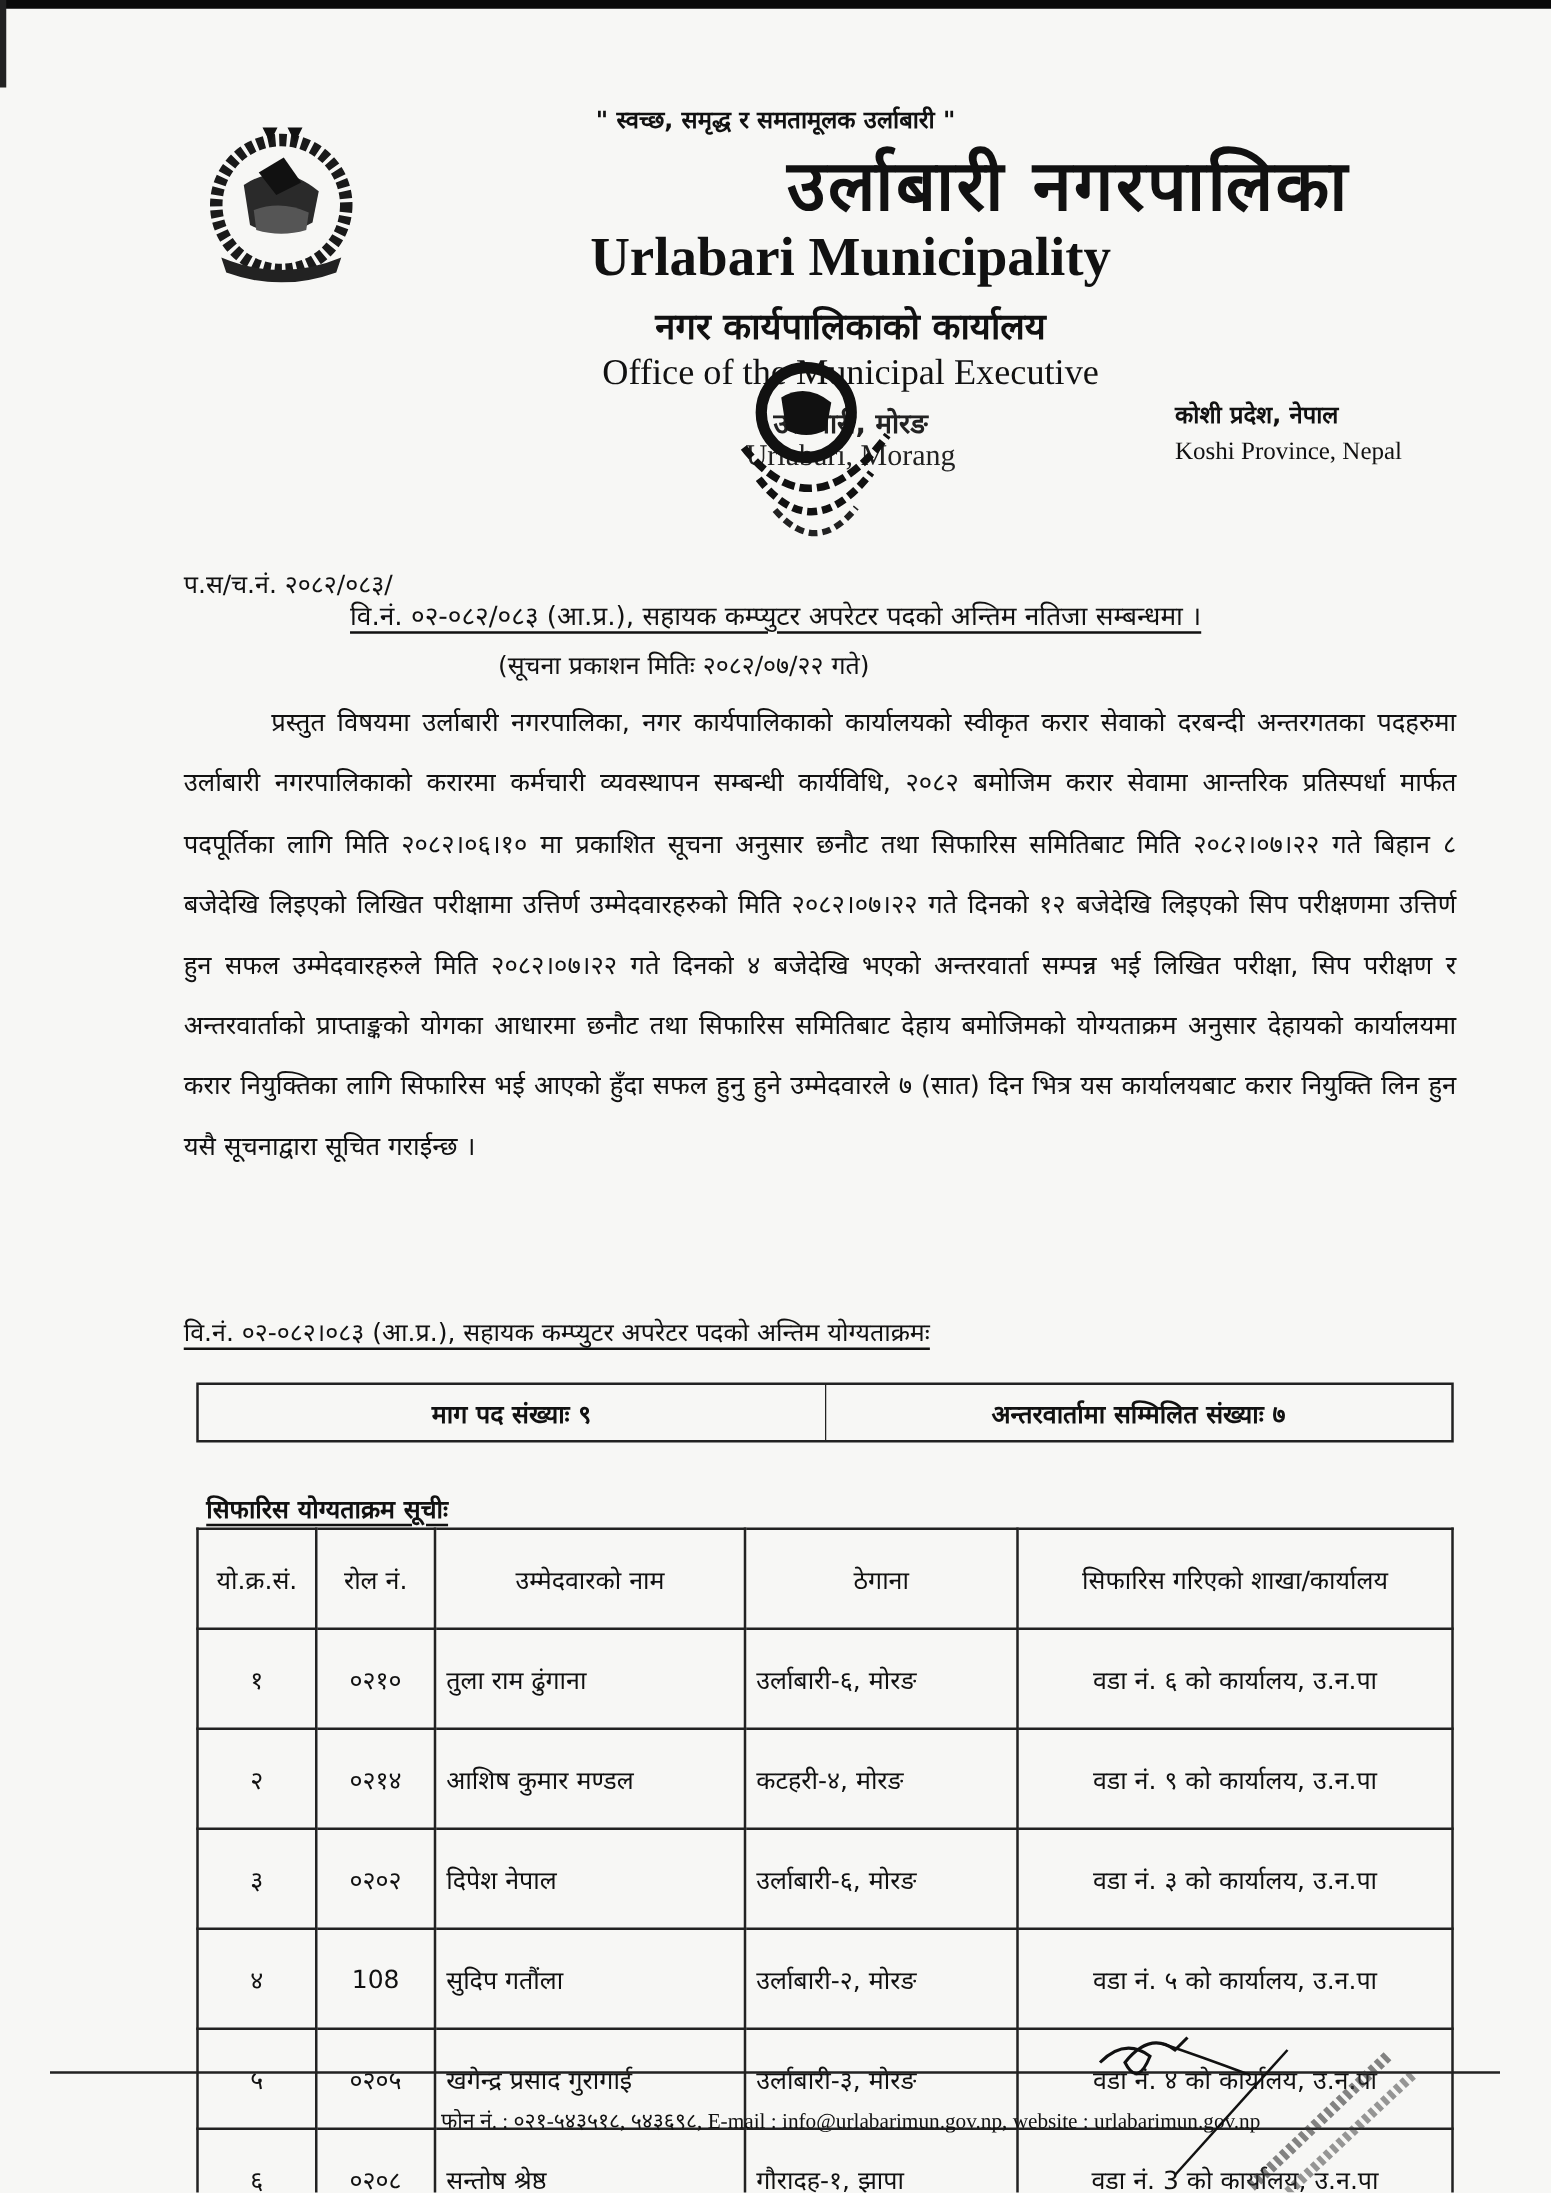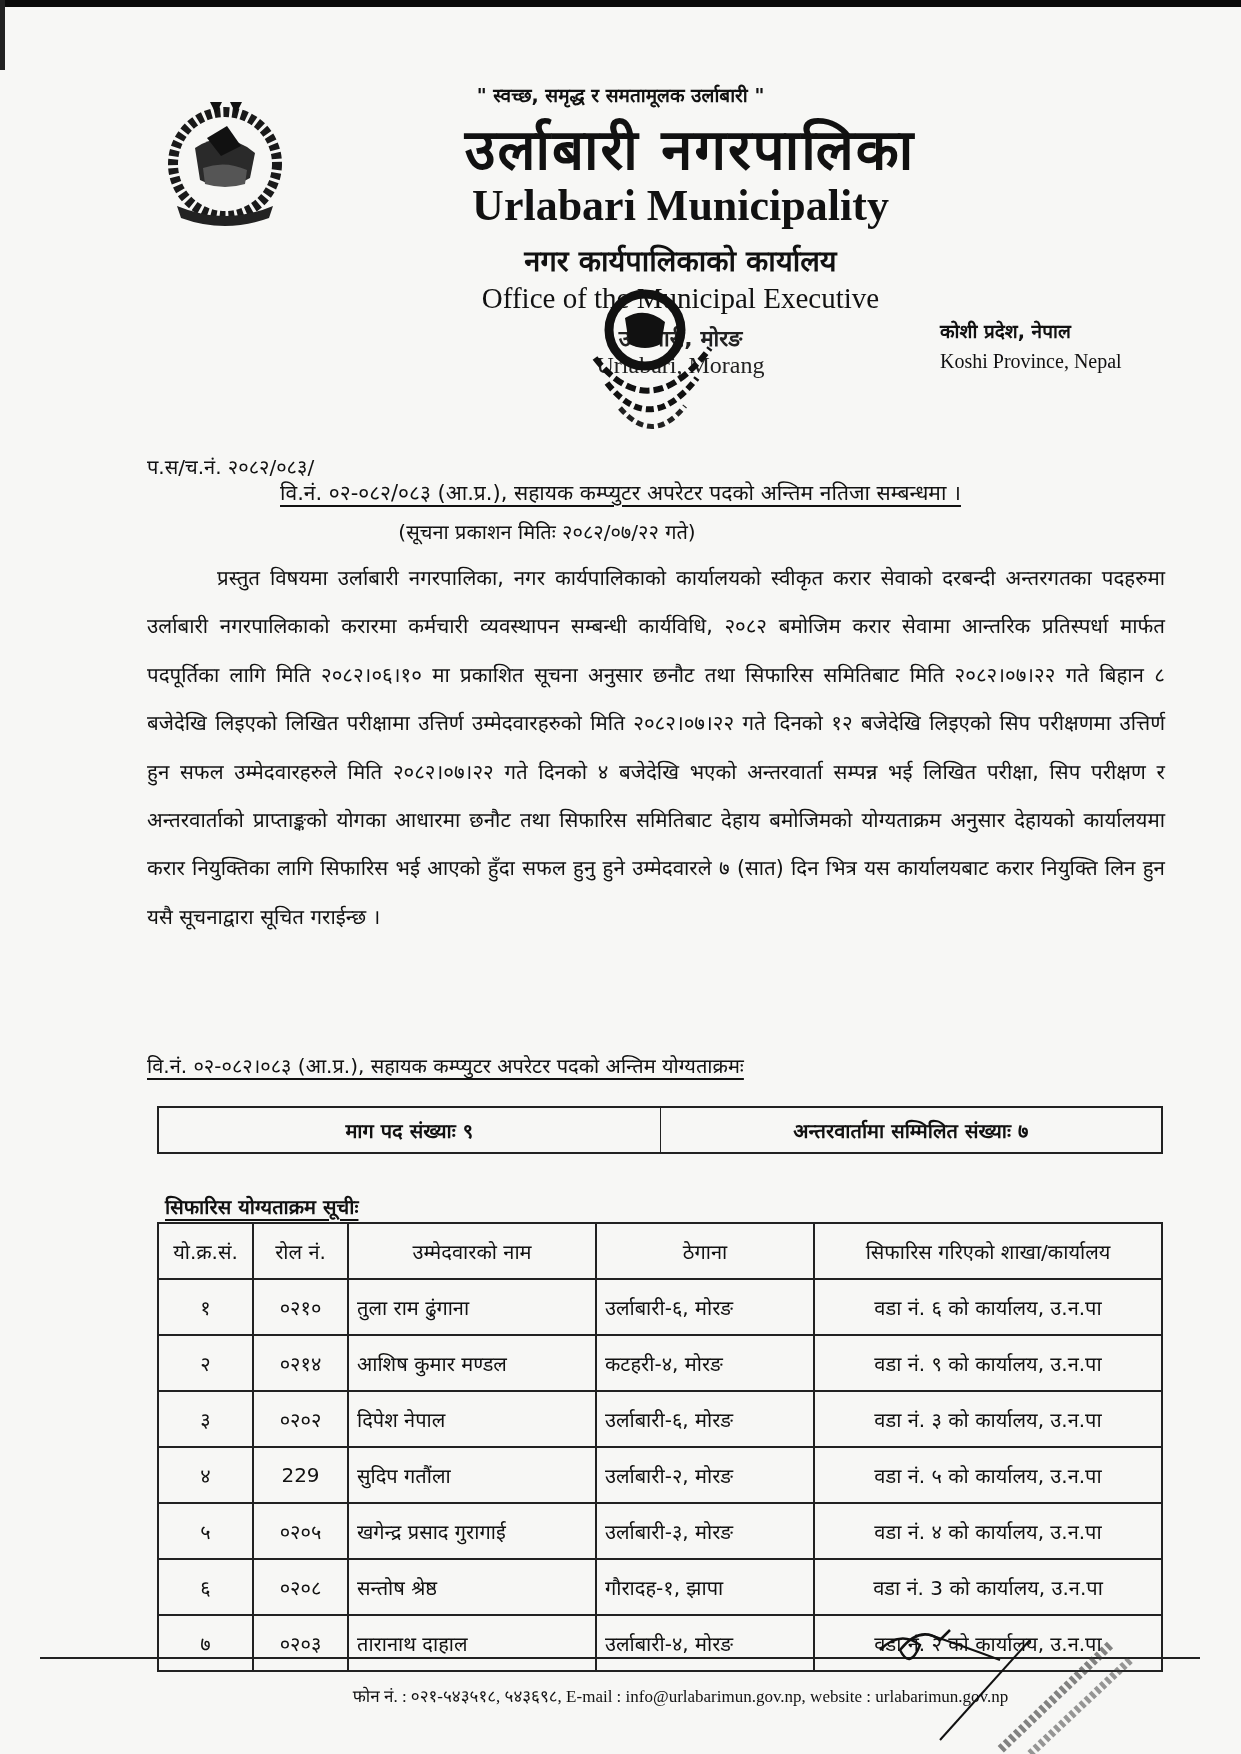--- a/index.html
+++ b/index.html
@@ -7,21 +7,21 @@
       width: 1241px; height: 1754px; position: relative; overflow: hidden;
       background: #f7f7f5;
       font-family: "DejaVu Sans", sans-serif;
       color: #111;
     }
     .topbar { position: absolute; left: 0; top: 0; width: 1241px; height: 7px; background: #0a0a0a; }
     .leftedge { position: absolute; left: 0; top: 0; width: 5px; height: 70px; background: #222; }
 
     .motto { position: absolute; left: 0; width: 1241px; top: 82px; text-align: center; font-size: 19px; font-weight: bold; }
     .emblem { position: absolute; left: 155px; top: 98px; width: 140px; height: 128px; }
-    .title-np { position: absolute; left: 300px; top: 118px; width: 780px; text-align: center; font-size: 56px; font-weight: bold; letter-spacing: 2px; line-height: 64px; }
+    .title-np { position: absolute; left: 300px; top: 118px; width: 780px; text-align: right; font-size: 56px; font-weight: bold; letter-spacing: 2px; line-height: 64px; }
     .title-en { position: absolute; left: 0; width: 1241px; top: 180px; text-align: center; font-family: "Liberation Serif", serif; font-size: 44px; font-weight: bold; margin-left: 60px; }
     .office-np { position: absolute; left: 0; width: 1241px; top: 240px; text-align: center; font-size: 29px; font-weight: bold; margin-left: 60px; }
     .office-en { position: absolute; left: 0; width: 1241px; top: 282px; text-align: center; font-family: "Liberation Serif", serif; font-size: 29px; margin-left: 60px; }
     .loc-np { position: absolute; left: 0; width: 1241px; top: 322px; text-align: center; font-size: 22px; font-weight: bold; margin-left: 60px; color: #222; }
     .loc-en { position: absolute; left: 0; width: 1241px; top: 352px; text-align: center; font-family: "Liberation Serif", serif; font-size: 24px; margin-left: 60px; color: #222; }
     .prov-np { position: absolute; left: 940px; top: 318px; font-size: 19px; font-weight: bold; }
     .prov-en { position: absolute; left: 940px; top: 350px; font-family: "Liberation Serif", serif; font-size: 20px; }
     .stamp { position: absolute; left: 575px; top: 278px; width: 150px; height: 170px; }
 
     .ref { position: absolute; left: 147px; top: 412px; font-size: 20px; margin-top: 41px; }
@@ -34,21 +34,21 @@
     }
     .list-title { position: absolute; left: 147px; top: 1052px; font-size: 20px; text-decoration: underline; text-underline-offset: 5px; }
 
     .count-box { position: absolute; left: 157px; top: 1106px; width: 1006px; height: 48px; border: 2px solid #222; display: flex; box-sizing: border-box; }
     .count-cell { flex: 1; display: flex; align-items: center; justify-content: center; font-size: 20px; font-weight: bold; }
     .count-cell + .count-cell { border-left: 1.5px solid #222; }
 
     .rec-title { position: absolute; left: 165px; top: 1193px; font-size: 20px; font-weight: bold; text-decoration: underline; text-underline-offset: 5px; }
 
     table.rec { position: absolute; left: 157px; top: 1222px; width: 1006px; border-collapse: collapse; font-size: 20px; }
-    table.rec th, table.rec td { border: 2px solid #222; height: 46px; padding: 4px 8px; }
+    table.rec th, table.rec td { border: 2px solid #222; height: 46px; padding: 16px 8px; }
     table.rec th { font-weight: normal; text-align: center; }
     table.rec td.c { text-align: center; }
     table.rec td.l { text-align: left; }
 
     .footer-line { position: absolute; left: 40px; top: 1657px; width: 1160px; height: 2px; background: #222; }
     .footer { position: absolute; left: 0; width: 1241px; top: 1684px; text-align: center; font-family: "Liberation Serif", serif; font-size: 17px; margin-left: 60px; }
     .signature { position: absolute; left: 860px; top: 1620px; width: 300px; height: 134px; }
   </style>
 </head>
 <body>
@@ -133,21 +133,21 @@
     </tr>
     <tr>
       <td class="c">३</td>
       <td class="c">०२०२</td>
       <td class="l">दिपेश नेपाल</td>
       <td class="l">उर्लाबारी-६, मोरङ</td>
       <td class="c">वडा नं. ३ को कार्यालय, उ.न.पा</td>
     </tr>
     <tr>
       <td class="c">४</td>
-      <td class="c">229</td>
+      <td class="c">108</td>
       <td class="l">सुदिप गतौंला</td>
       <td class="l">उर्लाबारी-२, मोरङ</td>
       <td class="c">वडा नं. ५ को कार्यालय, उ.न.पा</td>
     </tr>
     <tr>
       <td class="c">५</td>
       <td class="c">०२०५</td>
       <td class="l">खगेन्द्र प्रसाद गुरागाई</td>
       <td class="l">उर्लाबारी-३, मोरङ</td>
       <td class="c">वडा नं. ४ को कार्यालय, उ.न.पा</td>

